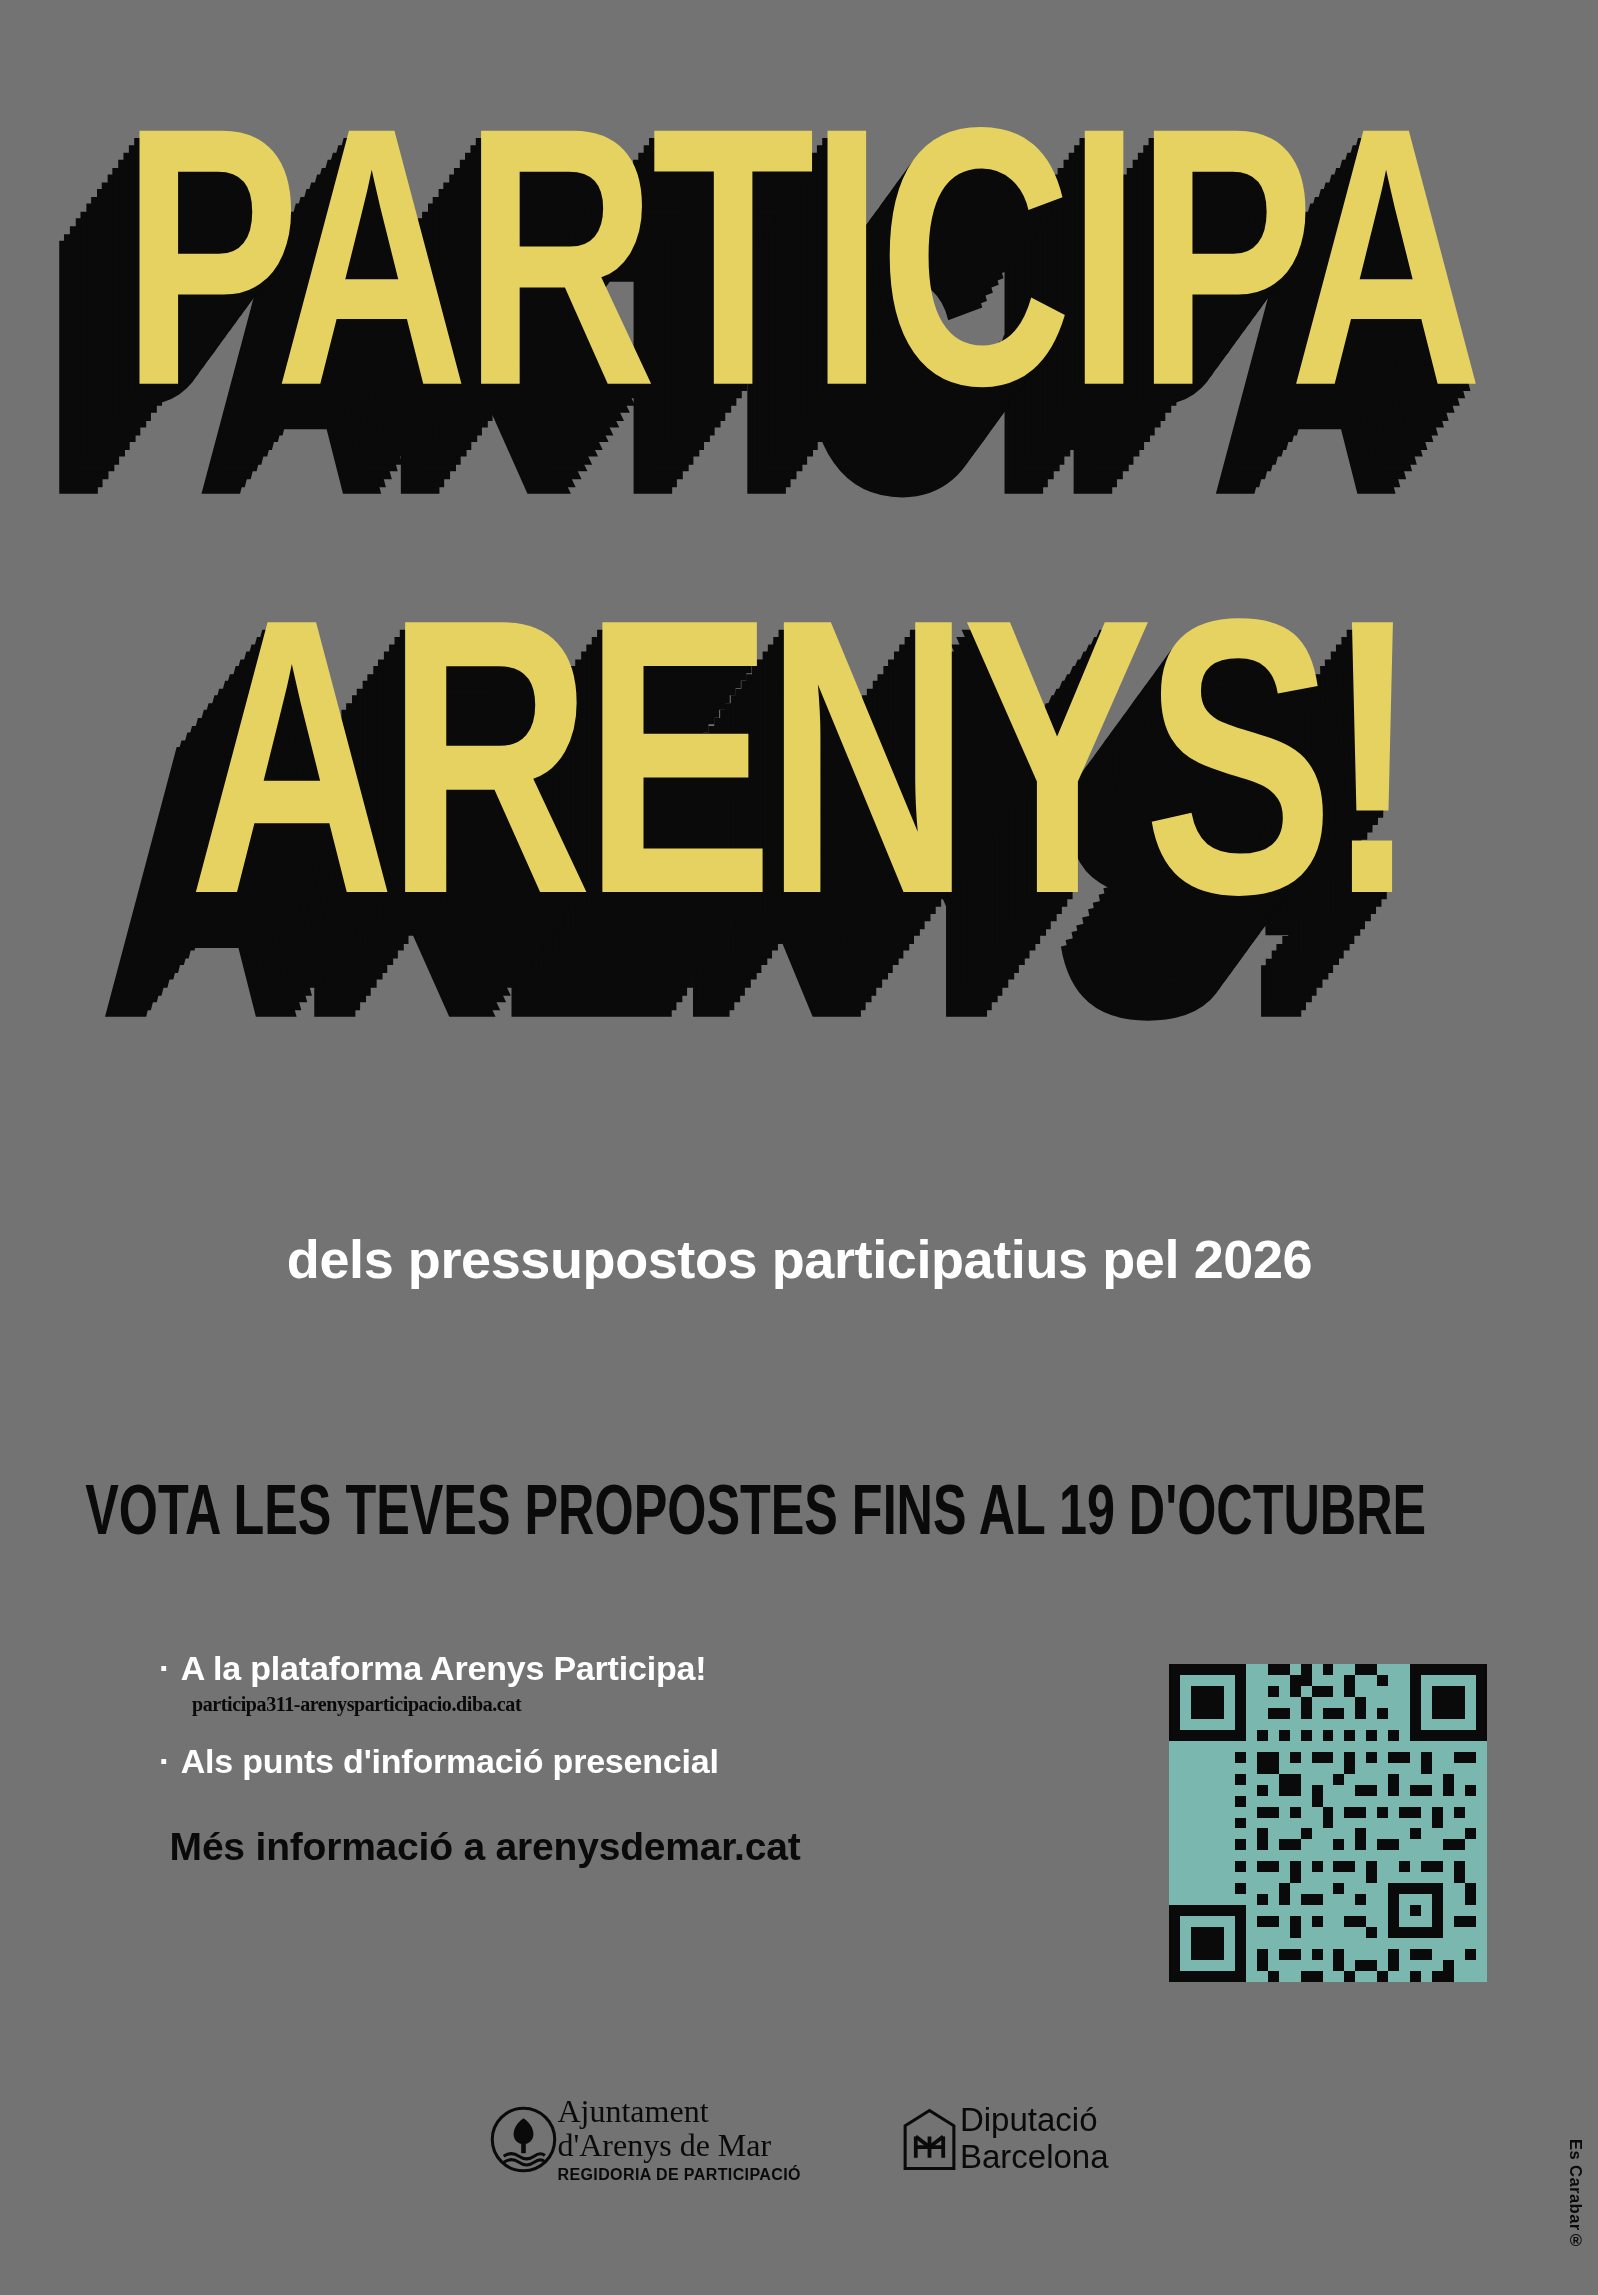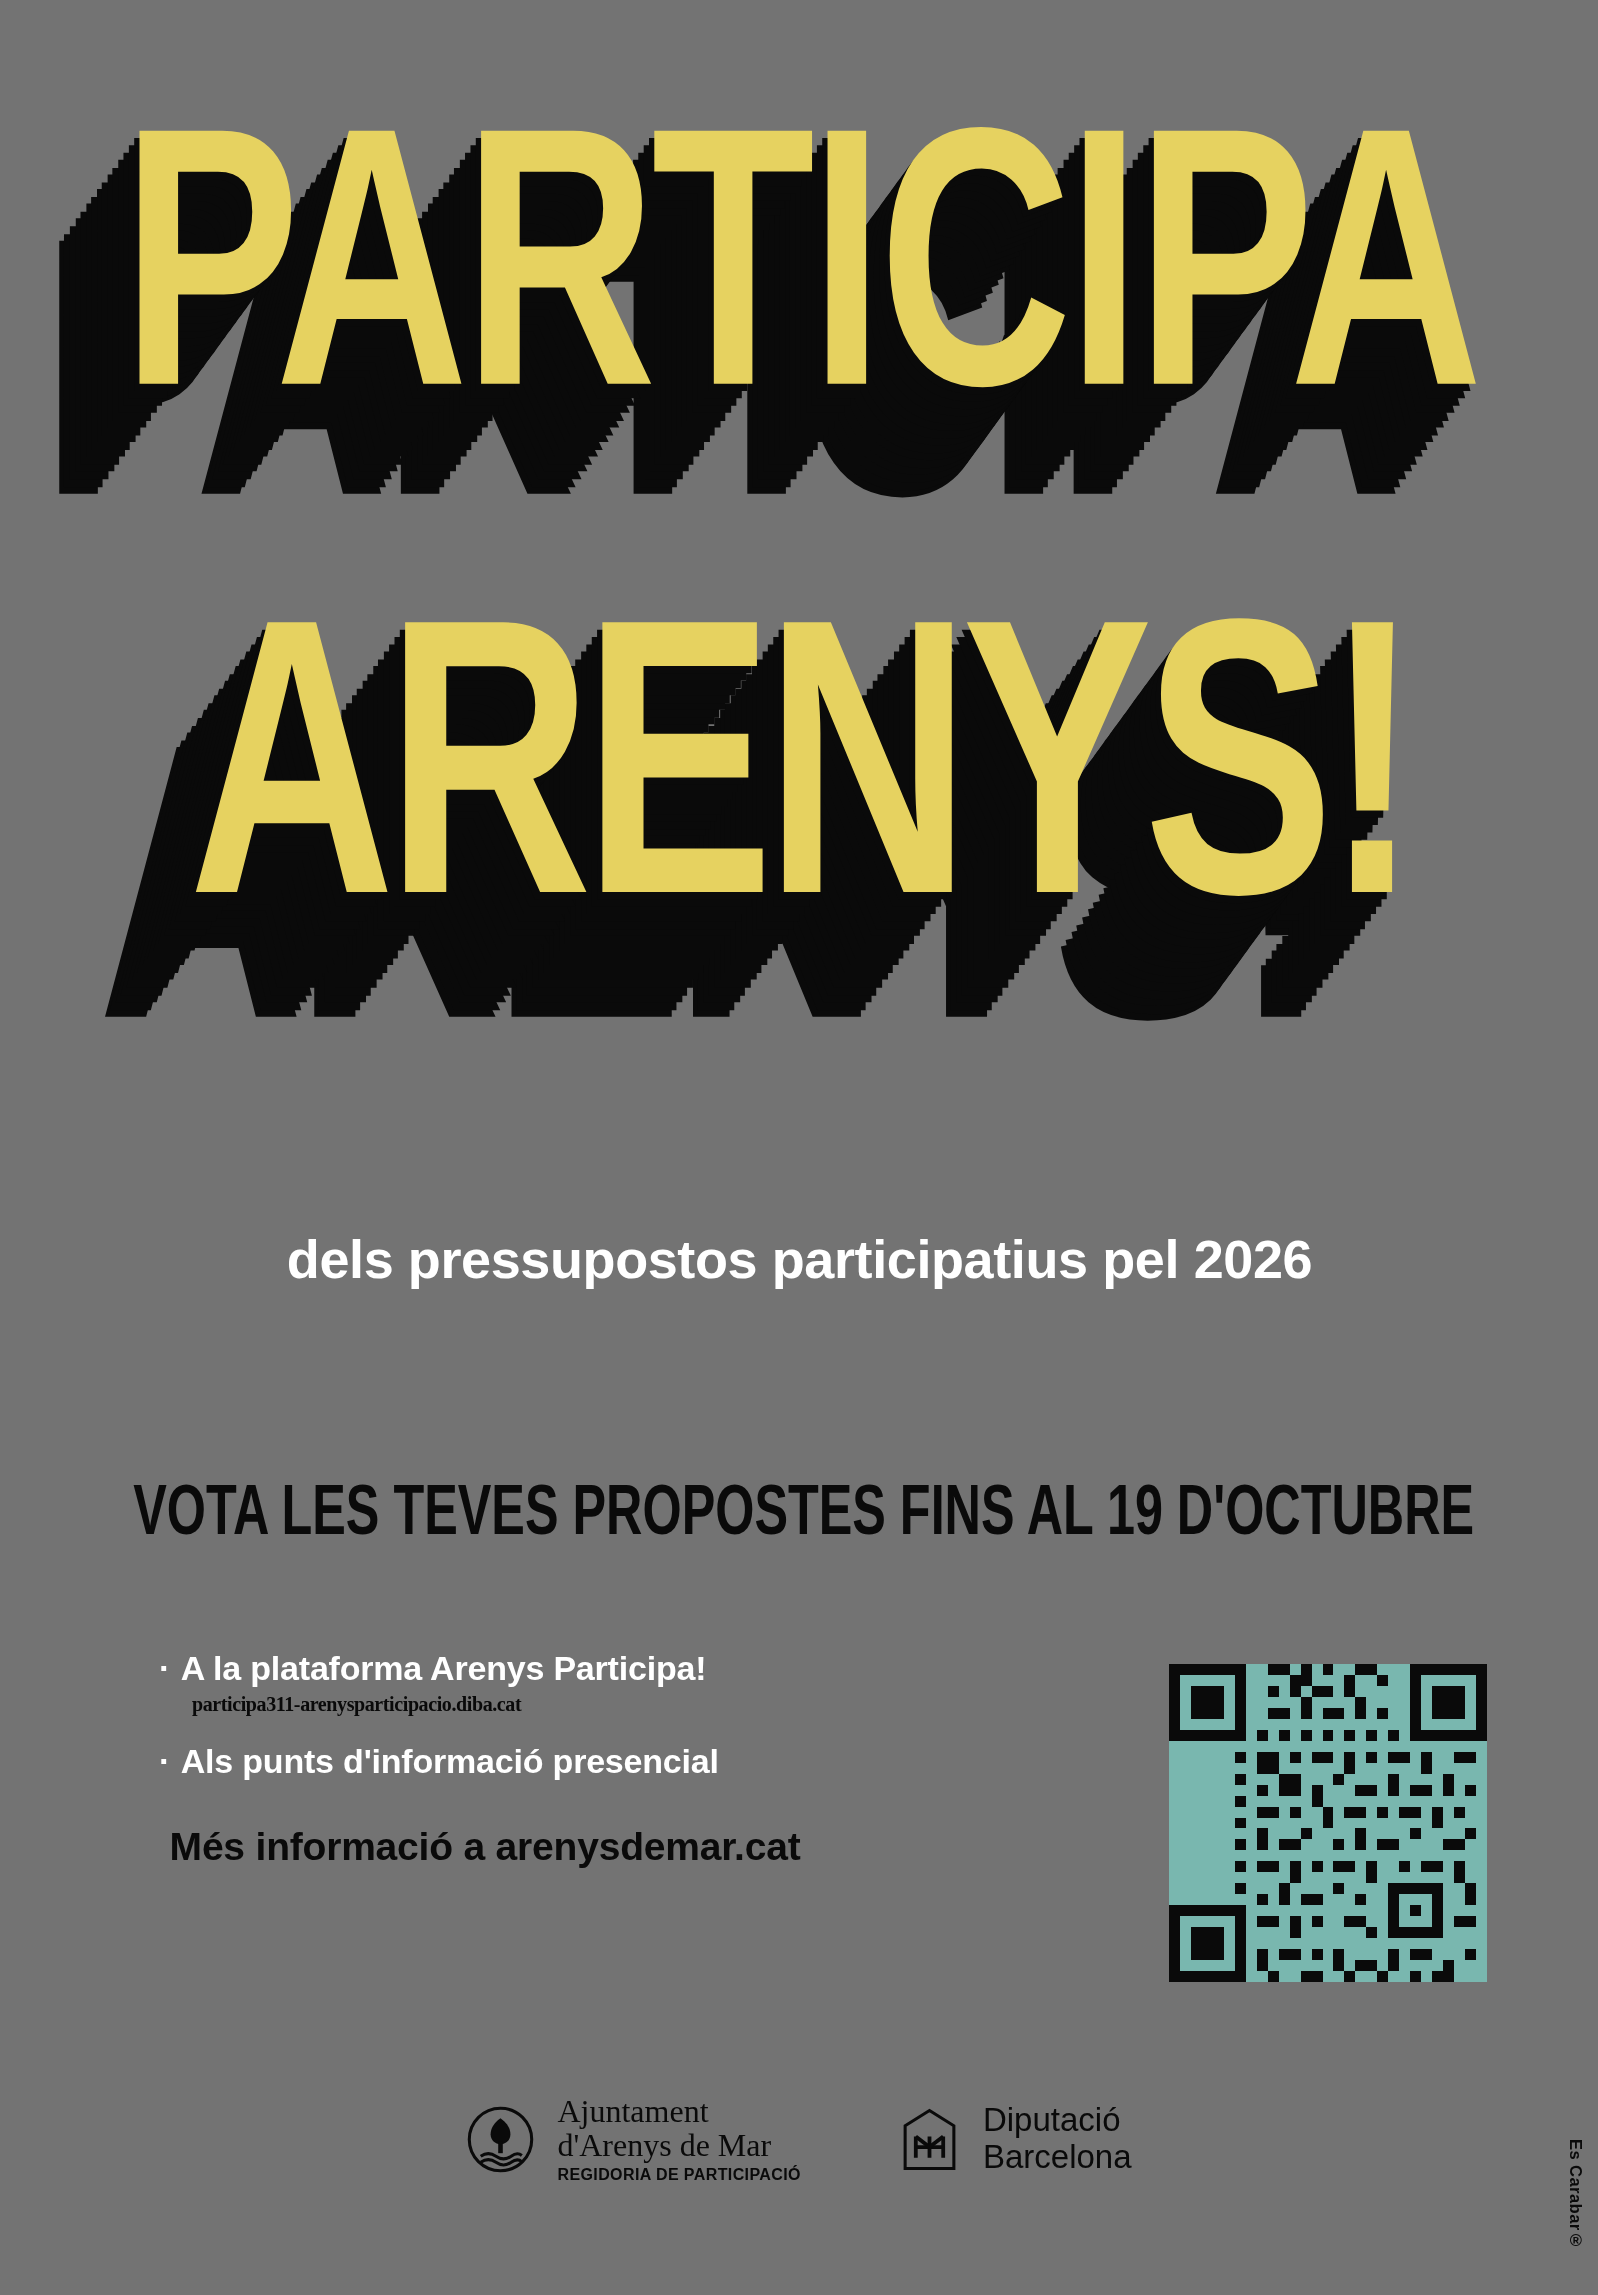--- a/index.html
+++ b/index.html
@@ -92,21 +92,20 @@
     position: absolute;
     left: 0;
     top: 1479px;
     width: 1511px;
     text-align: center;
     color: #0a0a0a;
     font-weight: 700;
     font-size: 53px;
     letter-spacing: 0px;
     white-space: nowrap;
-    padding-left: 48px;
   }
   .callline .inner {
     display: inline-block;
     transform: scaleX(0.95) scaleY(1.32);
     transform-origin: center center;
   }
 
   
   .info-block {
     position: absolute;
@@ -162,21 +161,21 @@
     top: 2095px;
     width: 1599px;
     display: flex;
     justify-content: center;
     align-items: center;
     gap: 98px;
   }
   .logo {
     display: flex;
     align-items: center;
-    gap: 23px;
+    gap: 0;
   }
   .logo-mark svg { display: block; }
   .logo-text {
     color: #0a0a0a;
     line-height: 1.05;
   }
   .logo-text .l1 {
     font-family: "Liberation Serif", serif;
     font-size: 32px;
     font-weight: 400;

